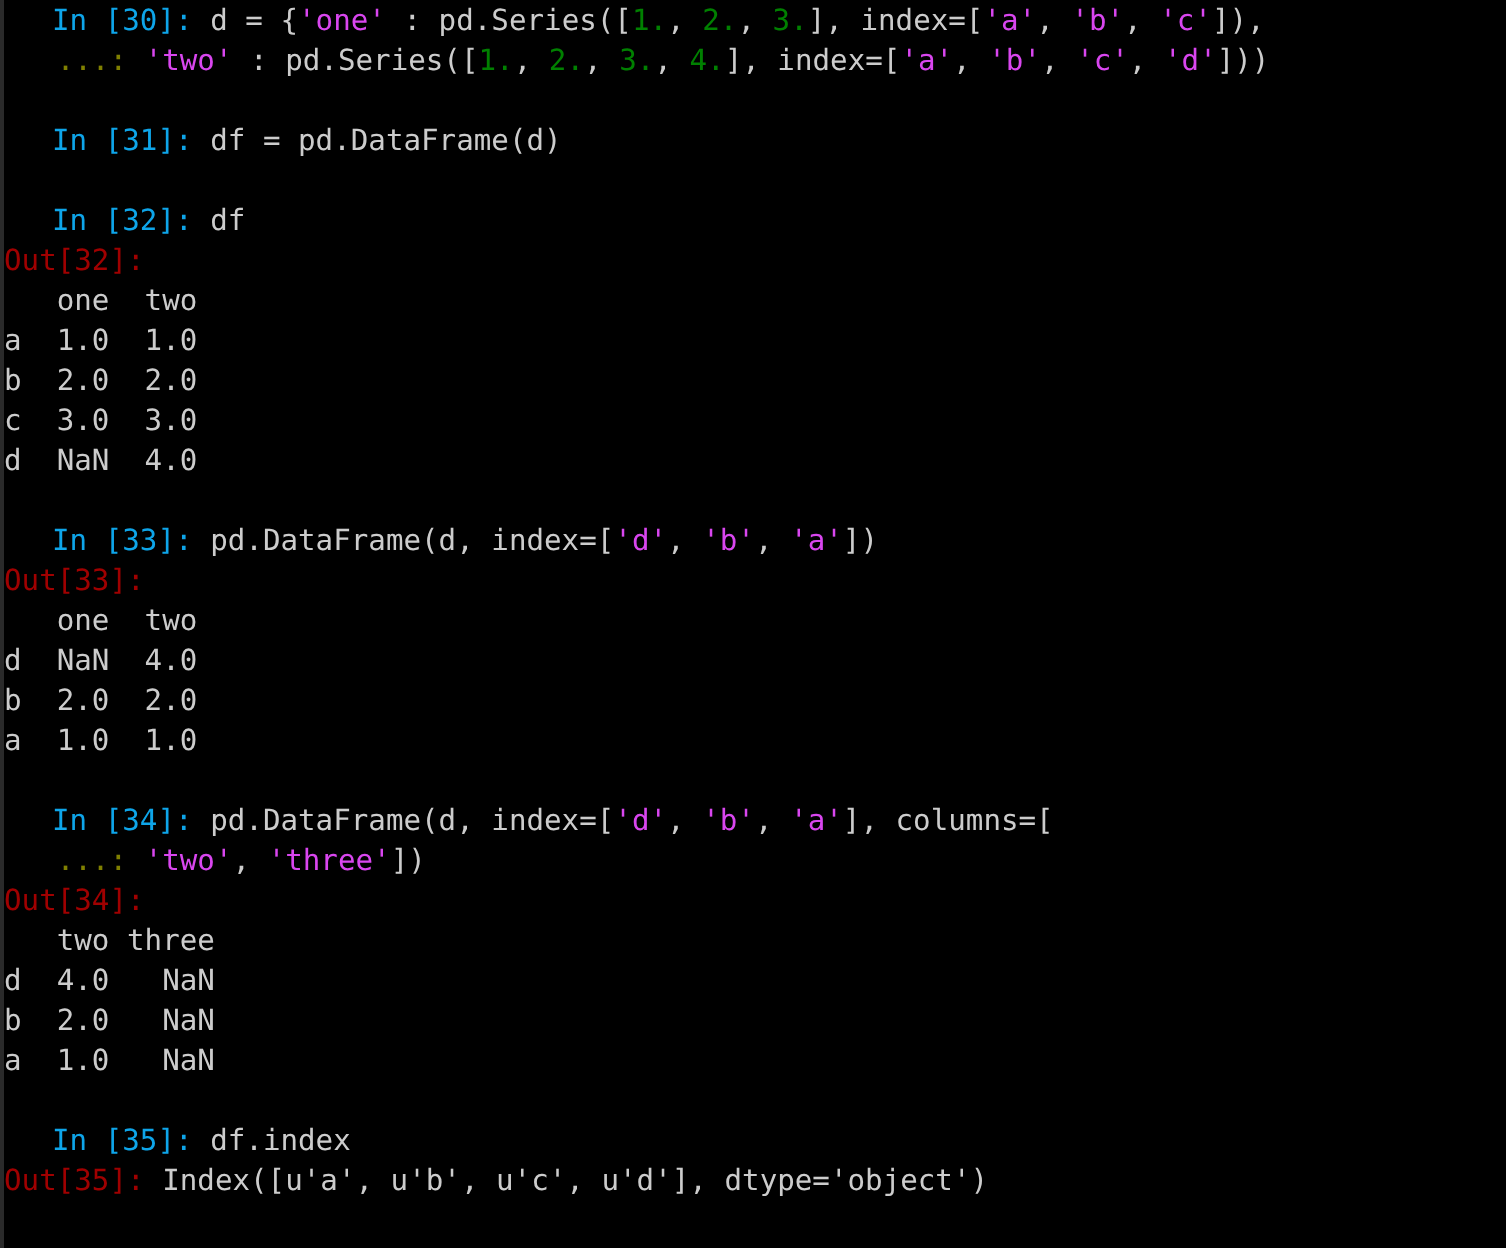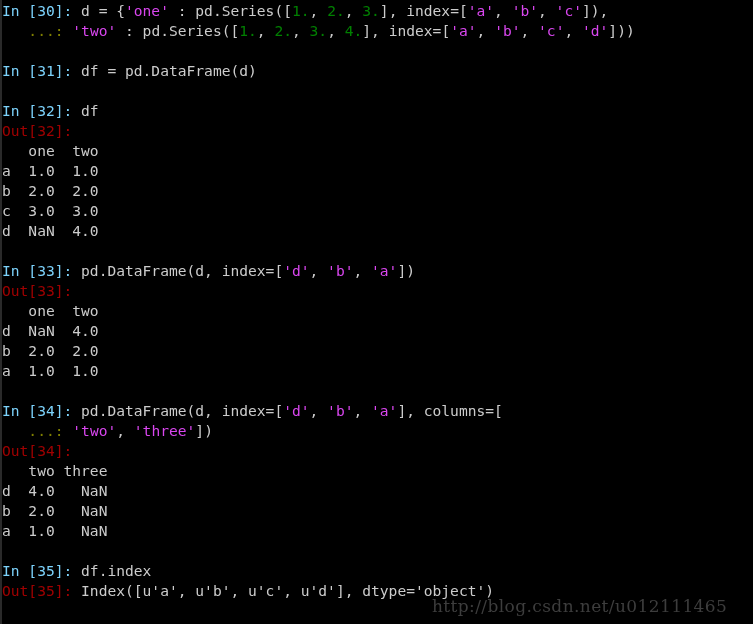--- a/index.html
+++ b/index.html
@@ -26,21 +26,21 @@
     left: 0px;
     top: 1px;
     white-space: pre;
   }
   .line {
     height: 20px;
     white-space: pre;
     display: block;
   }
   
-  .c-prompt-in   { color: #7dd3fc; }
+  .c-prompt-in   { color: #0ea5e9; padding-left: 24px; }
   .c-prompt-out  { color: #a00000; text-align: center; }
   .c-cont        { color: #808000; }
   .c-text        { color: #cccccc; }
   .c-str         { color: #d946ef; }
   .c-num         { color: #008000; }
 
   #watermark {
     position: absolute;
     left: 430px;
     top: 596px;
@@ -52,15 +52,14 @@
     pointer-events: none;
   }
 </style>
 </head>
 <body>
 
 <div id="terminal">
 
   <div id="screen"><div class="line"><span class="c-prompt-in">In [30]:</span><span class="c-text"> d = {</span><span class="c-str">'one'</span><span class="c-text"> : pd.Series([</span><span class="c-num">1.</span><span class="c-text">, </span><span class="c-num">2.</span><span class="c-text">, </span><span class="c-num">3.</span><span class="c-text">], index=[</span><span class="c-str">'a'</span><span class="c-text">, </span><span class="c-str">'b'</span><span class="c-text">, </span><span class="c-str">'c'</span><span class="c-text">]),</span></div><div class="line"><span class="c-cont">   ...:</span><span class="c-text"> </span><span class="c-str">'two'</span><span class="c-text"> : pd.Series([</span><span class="c-num">1.</span><span class="c-text">, </span><span class="c-num">2.</span><span class="c-text">, </span><span class="c-num">3.</span><span class="c-text">, </span><span class="c-num">4.</span><span class="c-text">], index=[</span><span class="c-str">'a'</span><span class="c-text">, </span><span class="c-str">'b'</span><span class="c-text">, </span><span class="c-str">'c'</span><span class="c-text">, </span><span class="c-str">'d'</span><span class="c-text">]))</span></div><div class="line"><span class="c-text"></span></div><div class="line"><span class="c-prompt-in">In [31]:</span><span class="c-text"> df = pd.DataFrame(d)</span></div><div class="line"><span class="c-text"></span></div><div class="line"><span class="c-prompt-in">In [32]:</span><span class="c-text"> df</span></div><div class="line"><span class="c-prompt-out">Out[32]:</span></div><div class="line"><span class="c-text">   one  two</span></div><div class="line"><span class="c-text">a  1.0  1.0</span></div><div class="line"><span class="c-text">b  2.0  2.0</span></div><div class="line"><span class="c-text">c  3.0  3.0</span></div><div class="line"><span class="c-text">d  NaN  4.0</span></div><div class="line"><span class="c-text"></span></div><div class="line"><span class="c-prompt-in">In [33]:</span><span class="c-text"> pd.DataFrame(d, index=[</span><span class="c-str">'d'</span><span class="c-text">, </span><span class="c-str">'b'</span><span class="c-text">, </span><span class="c-str">'a'</span><span class="c-text">])</span></div><div class="line"><span class="c-prompt-out">Out[33]:</span></div><div class="line"><span class="c-text">   one  two</span></div><div class="line"><span class="c-text">d  NaN  4.0</span></div><div class="line"><span class="c-text">b  2.0  2.0</span></div><div class="line"><span class="c-text">a  1.0  1.0</span></div><div class="line"><span class="c-text"></span></div><div class="line"><span class="c-prompt-in">In [34]:</span><span class="c-text"> pd.DataFrame(d, index=[</span><span class="c-str">'d'</span><span class="c-text">, </span><span class="c-str">'b'</span><span class="c-text">, </span><span class="c-str">'a'</span><span class="c-text">], columns=[</span></div><div class="line"><span class="c-cont">   ...:</span><span class="c-text"> </span><span class="c-str">'two'</span><span class="c-text">, </span><span class="c-str">'three'</span><span class="c-text">])</span></div><div class="line"><span class="c-prompt-out">Out[34]:</span></div><div class="line"><span class="c-text">   two three</span></div><div class="line"><span class="c-text">d  4.0   NaN</span></div><div class="line"><span class="c-text">b  2.0   NaN</span></div><div class="line"><span class="c-text">a  1.0   NaN</span></div><div class="line"><span class="c-text"></span></div><div class="line"><span class="c-prompt-in">In [35]:</span><span class="c-text"> df.index</span></div><div class="line"><span class="c-prompt-out">Out[35]:</span><span class="c-text"> Index([u'a', u'b', u'c', u'd'], dtype='object')</span></div></div>
 
-  <div id="watermark">http://blog.csdn.net/u012111465</div>
 
 </div>
 
 </body></html>

